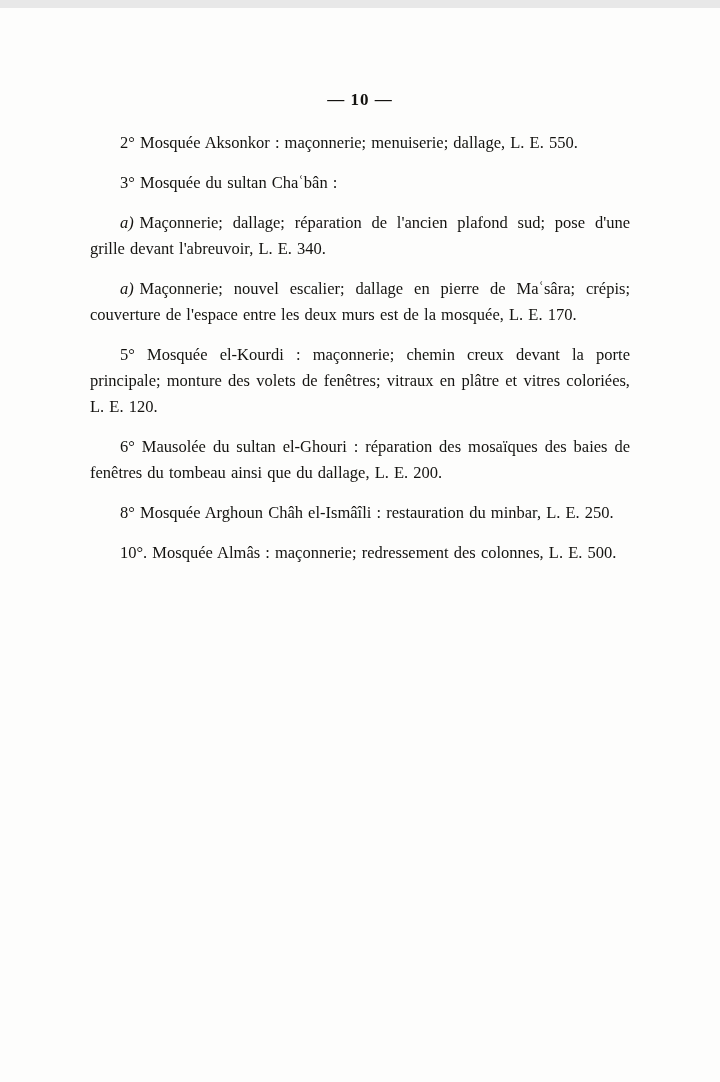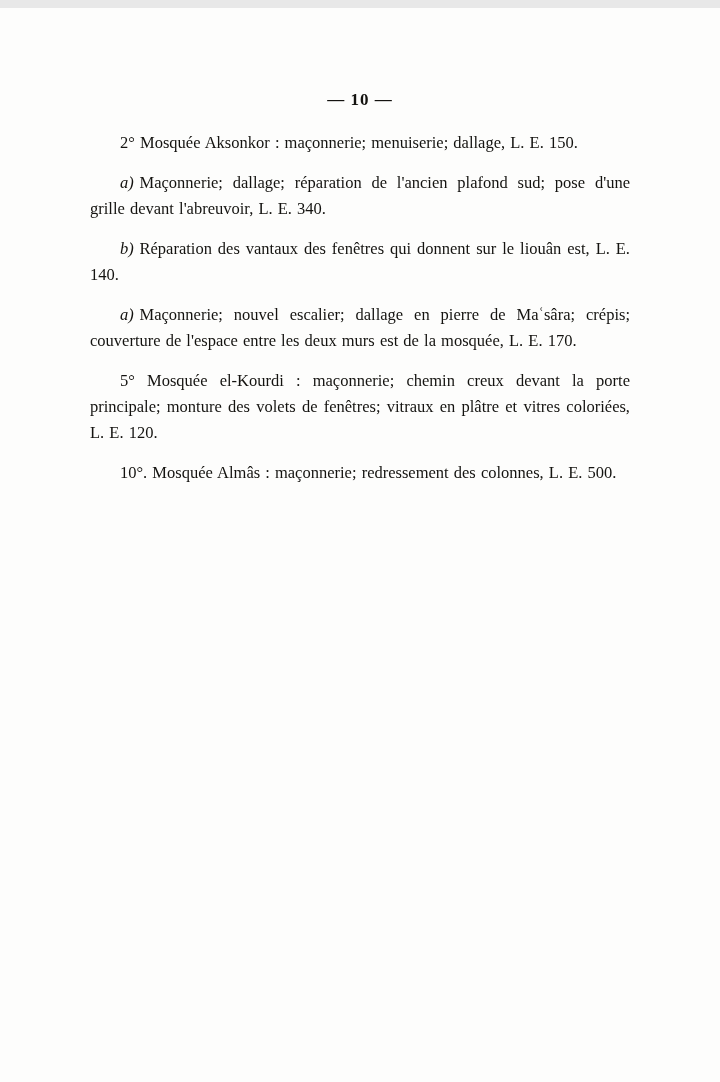--- a/index.html
+++ b/index.html
@@ -46,32 +46,34 @@
   }
 </style>
 </head>
 <body>
 
 <div class="page">
 
   <div class="page-number">— 10 —</div>
 
 
-  <p class="para indent"><span>2° Mosquée Aksonkor : maçonnerie; menuiserie; dallage, L. E. 150.</span></p>
+  <p class="para indent"><span>2° Mosquée Aksonkor : maçonnerie; menuiserie; dallage, L. E. 550.</span></p>
 
+  <p class="para indent"><span>3° Mosquée du sultan Chaʿbân :</span></p>
 
   <p class="para indent"><span class="lead">a)</span><span>Maçonnerie; dallage; réparation de l'ancien plafond sud; pose d'une grille devant l'abreuvoir, L. E. 340.</span></p>
 
-  <p class="para indent"><span class="lead">b)</span><span>Réparation des vantaux des fenêtres qui donnent sur le liouân est, L. E. 140.</span></p>
 
 
   <p class="para indent"><span class="lead">a)</span><span>Maçonnerie; nouvel escalier; dallage en pierre de Maʿsâra; crépis; couverture de l'espace entre les deux murs est de la mosquée, L. E. 170.</span></p>
 
 
   <p class="para indent"><span>5° Mosquée el-Kourdi : maçonnerie; chemin creux devant la porte principale; monture des volets de fenêtres; vitraux en plâtre et vitres coloriées, L. E. 120.</span></p>
 
+  <p class="para indent"><span>6° Mausolée du sultan el-Ghouri : réparation des mosaïques des baies de fenêtres du tombeau ainsi que du dallage, L. E. 200.</span></p>
 
 
+  <p class="para indent"><span>8° Mosquée Arghoun Châh el-Ismâîli : restauration du minbar, L. E. 250.</span></p>
 
 
   <p class="para indent"><span>10°. Mosquée Almâs : maçonnerie; redressement des colonnes, L. E. 500.</span></p>
 
 </div>
 
 </body></html>

